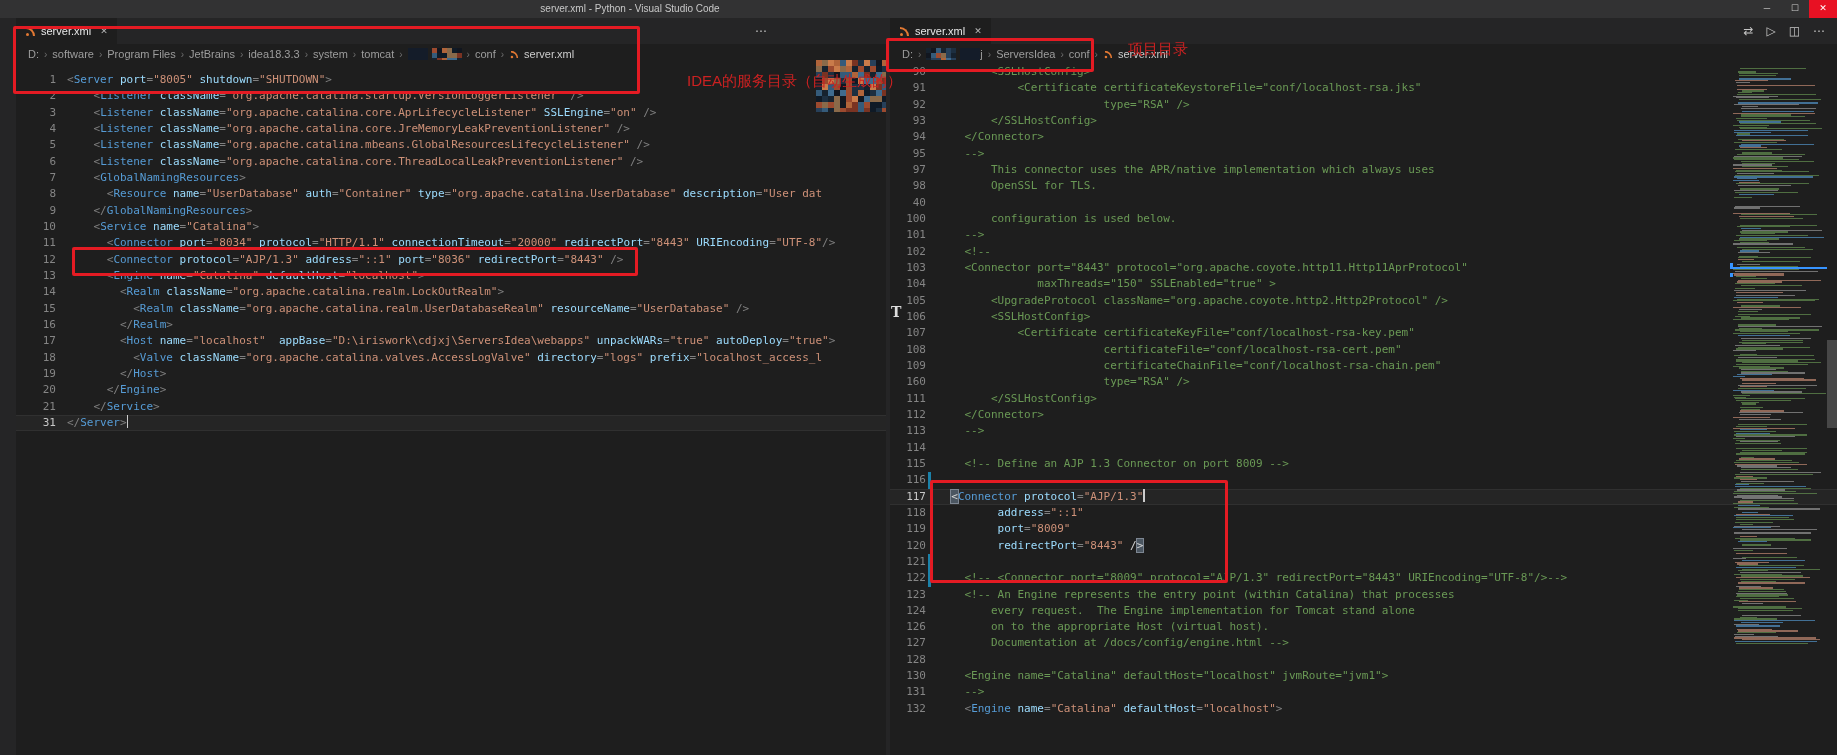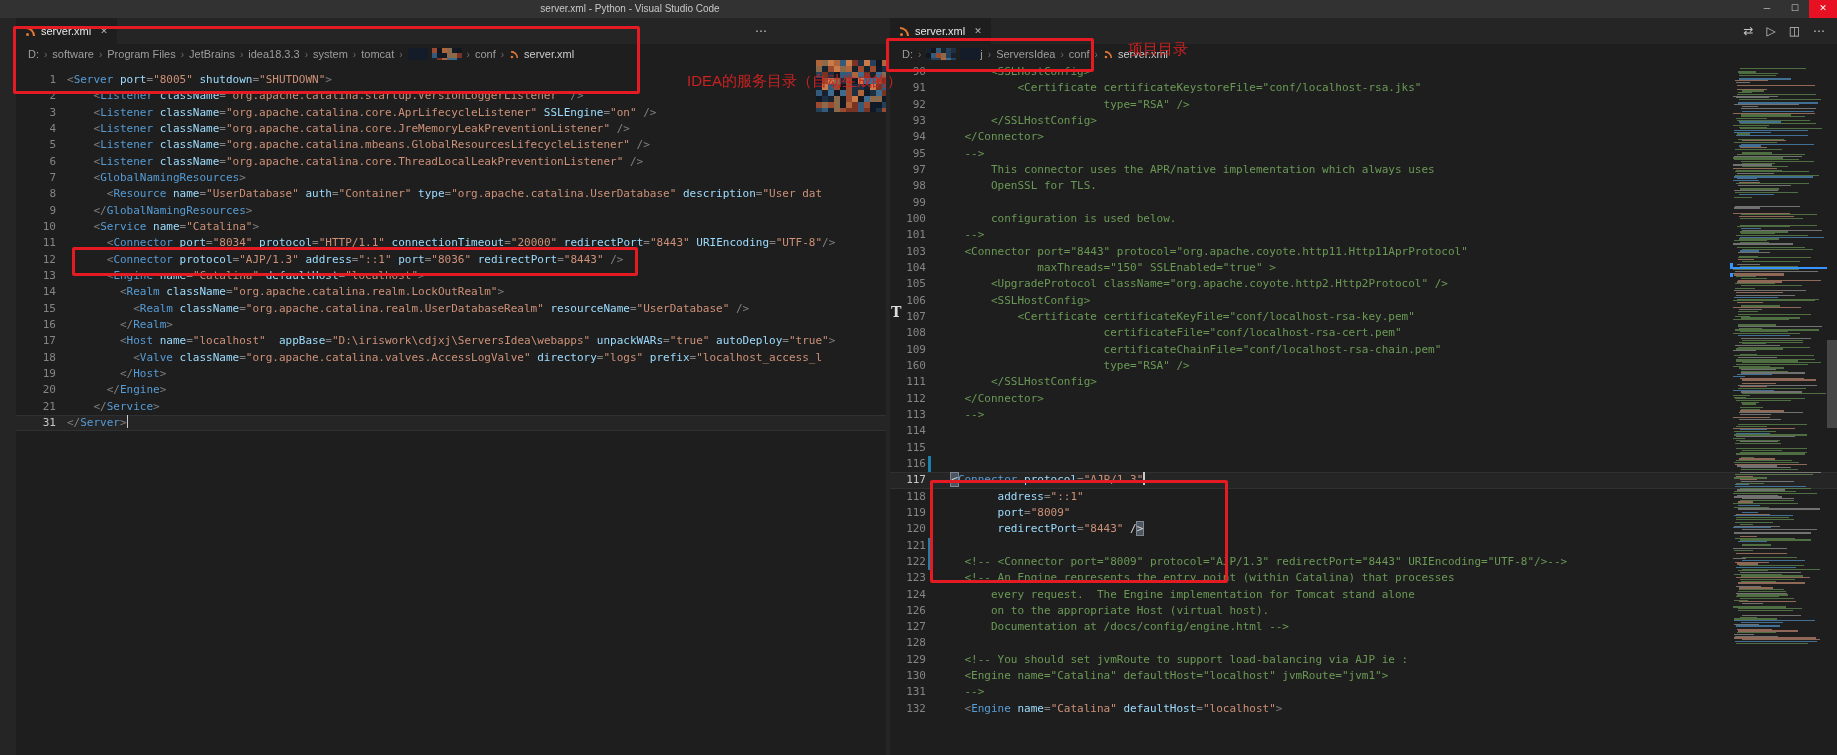--- a/index.html
+++ b/index.html
@@ -433,31 +433,35 @@
           </div>
           <div class="row">
             <span class="num">97</span>
             <span class="line"><span class="sg c">        This connector uses the APR/native implementation which always uses</span></span>
           </div>
           <div class="row">
             <span class="num">98</span>
             <span class="line"><span class="sg c">        OpenSSL for TLS.</span></span>
           </div>
           <div class="row">
-            <span class="num">99</span>
+            <span class="num">40</span>
           </div>
           <div class="row">
             <span class="num">100</span>
             <span class="line"><span class="sg c">        configuration is used below.</span></span>
           </div>
           <div class="row">
             <span class="num">101</span>
             <span class="line"><span class="sg c">    --&gt;</span></span>
           </div>
           <div class="row">
+            <span class="num">102</span>
+            <span class="line"><span class="sg c">    &lt;!--</span></span>
+          </div>
+          <div class="row">
             <span class="num">103</span>
             <span class="line"><span class="sg c">    &lt;Connector port="8443" protocol="org.apache.coyote.http11.Http11AprProtocol"</span></span>
           </div>
           <div class="row">
             <span class="num">104</span>
             <span class="line"><span class="sg c">               maxThreads="150" SSLEnabled="true" &gt;</span></span>
           </div>
           <div class="row">
             <span class="num">105</span>
             <span class="line"><span class="sg c">        &lt;UpgradeProtocol className="org.apache.coyote.http2.Http2Protocol" /&gt;</span></span>
@@ -493,20 +497,21 @@
           <div class="row">
             <span class="num">113</span>
             <span class="line"><span class="sg c">    --&gt;</span></span>
           </div>
           <div class="row">
             <span class="num">114</span>
             <span class="line"></span>
           </div>
           <div class="row">
             <span class="num">115</span>
+            <span class="line"><span class="sg c">    &lt;!-- Define an AJP 1.3 Connector on port 8009 --&gt;</span></span>
           </div>
           <div class="row">
             <span class="num">116</span>
             <span class="modbar"></span>
             <span class="line"></span>
           </div>
           <div class="row cur-row">
             <span class="num on">117</span>
             <span class="line"><span class="sg d">  </span><span class="bx">&lt;</span><span class="sg t">Connector</span><span class="sg d"> </span><span class="sg a">protocol</span><span class="sg p">=</span><span class="sg s">"AJP/1.3"</span><span class="caret"></span></span>
           </div>
@@ -544,24 +549,20 @@
             <span class="num">126</span>
             <span class="line"><span class="sg c">        on to the appropriate Host (virtual host).</span></span>
           </div>
           <div class="row">
             <span class="num">127</span>
             <span class="line"><span class="sg c">        Documentation at /docs/config/engine.html --&gt;</span></span>
           </div>
           <div class="row">
             <span class="num">128</span>
             <span class="line"></span>
-          </div>
-          <div class="row">
-            <span class="num">129</span>
-            <span class="line"><span class="sg c">    &lt;!-- You should set jvmRoute to support load-balancing via AJP ie :</span></span>
           </div>
           <div class="row">
             <span class="num">130</span>
             <span class="line"><span class="sg c">    &lt;Engine name="Catalina" defaultHost="localhost" jvmRoute="jvm1"&gt;</span></span>
           </div>
           <div class="row">
             <span class="num">131</span>
             <span class="line"><span class="sg c">    --&gt;</span></span>
           </div>
           <div class="row">

